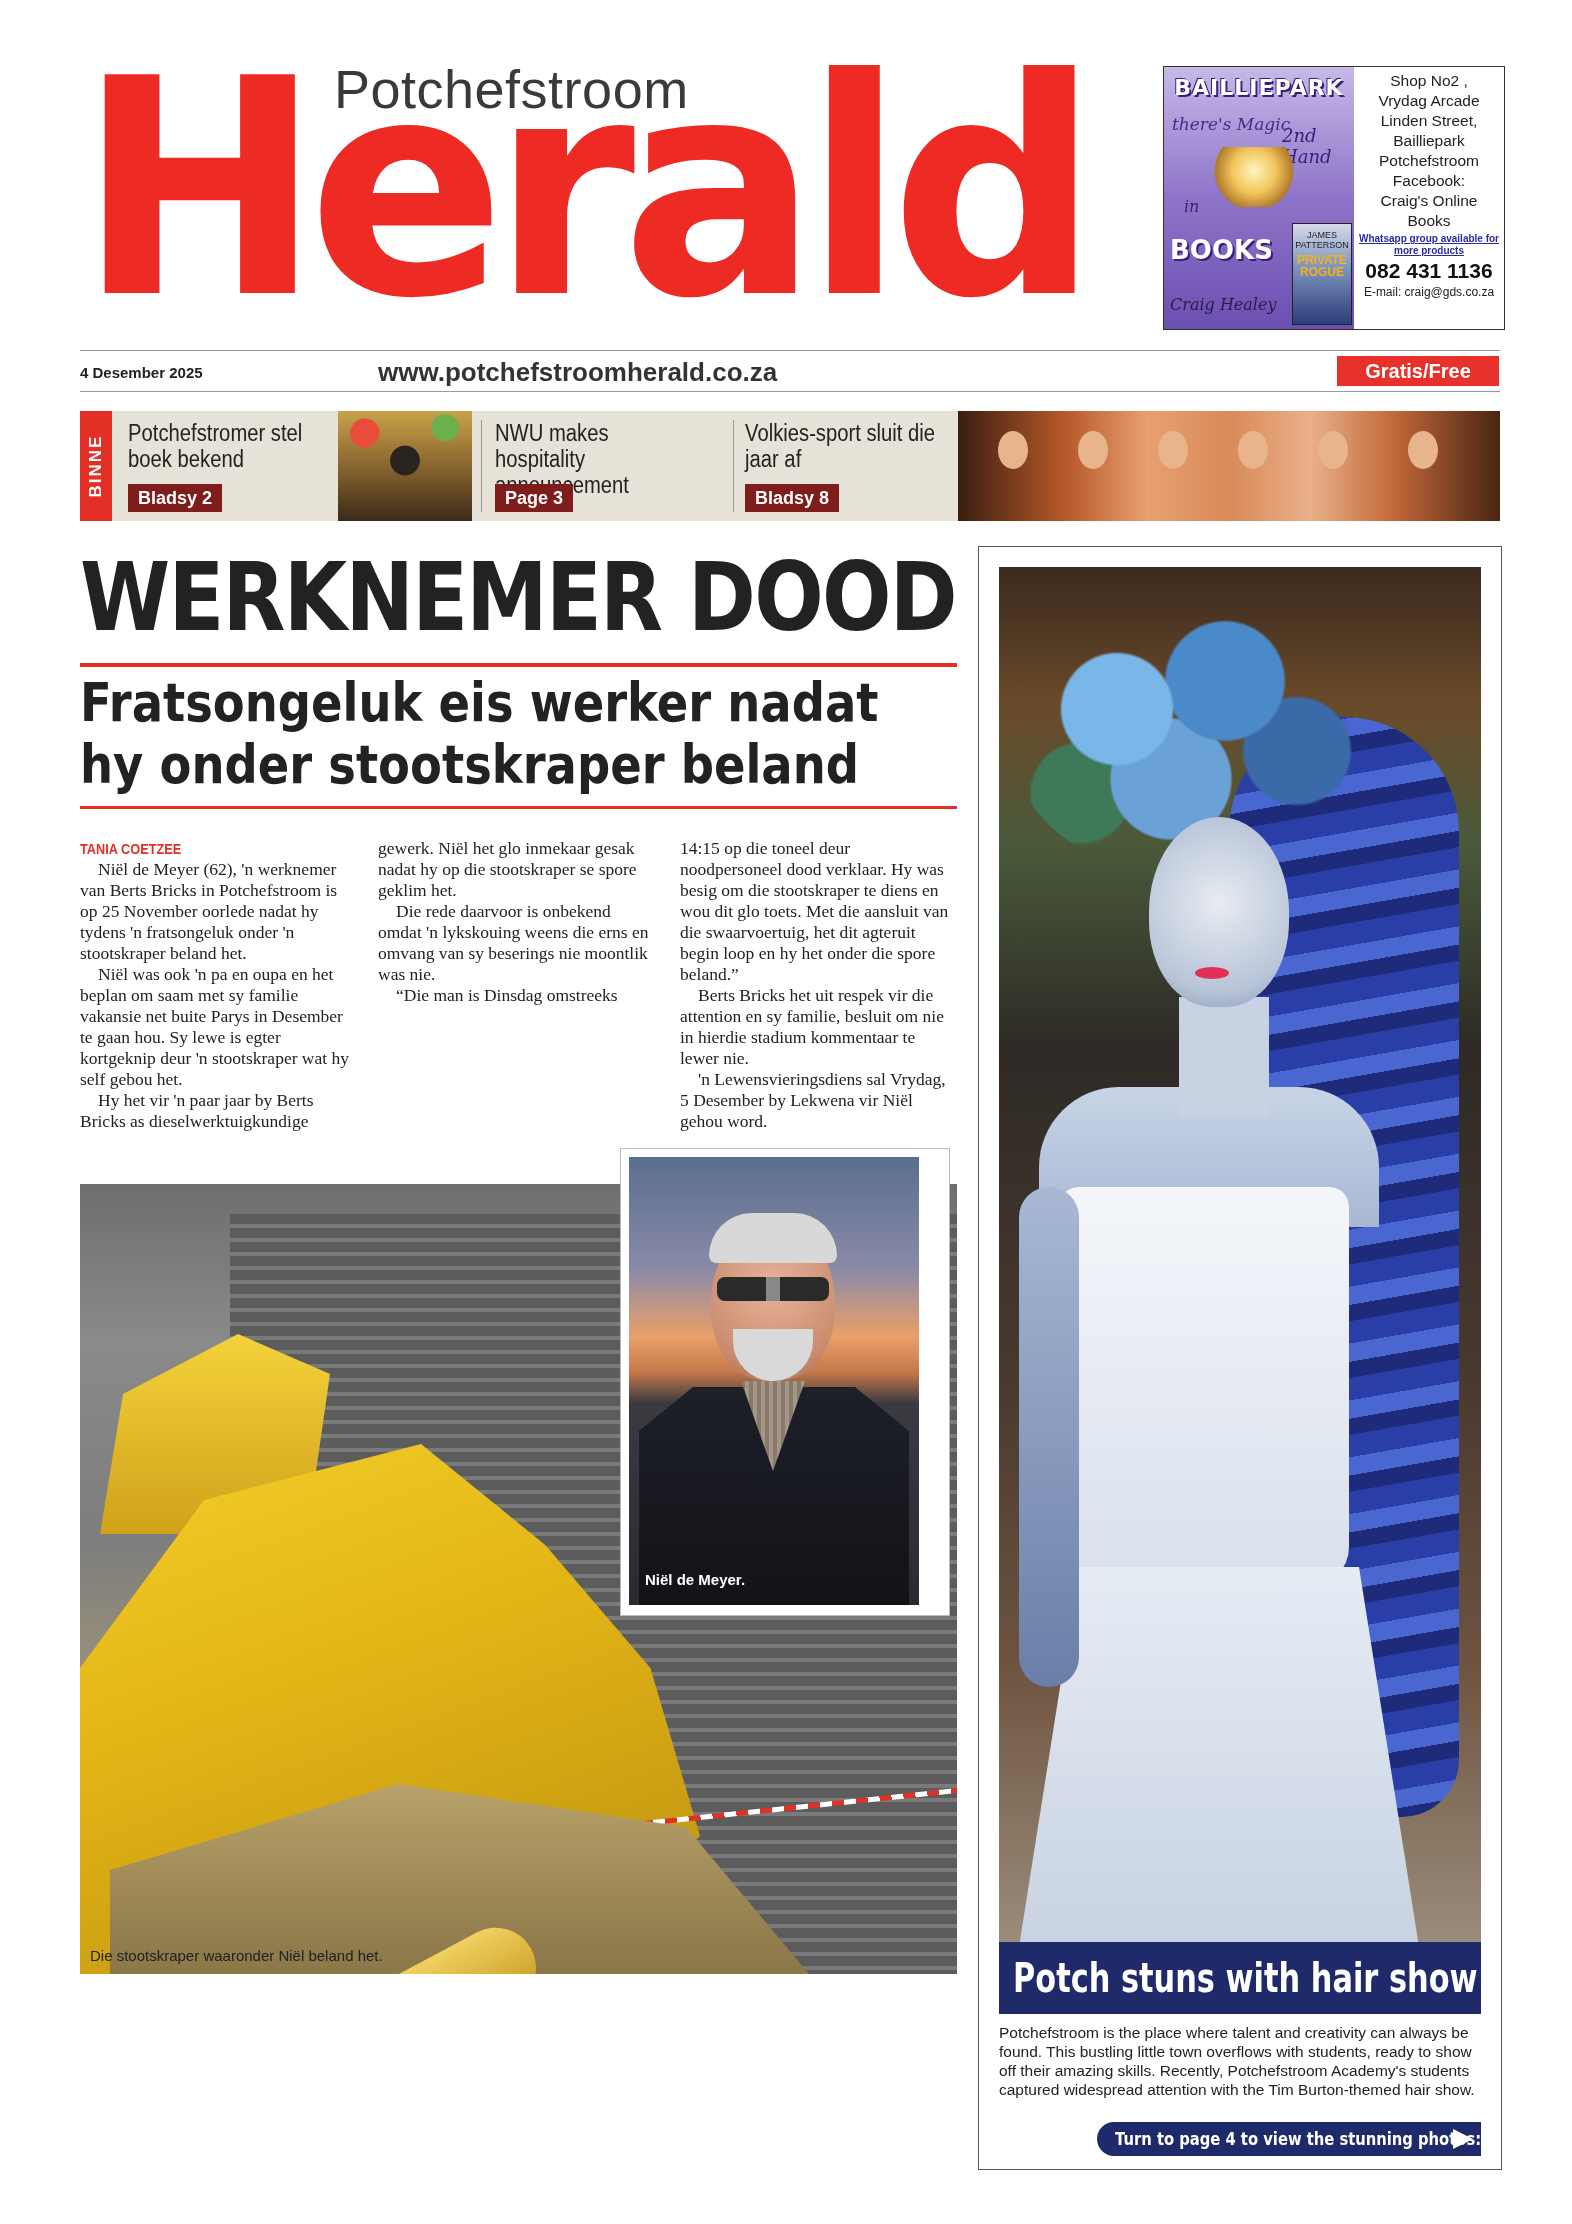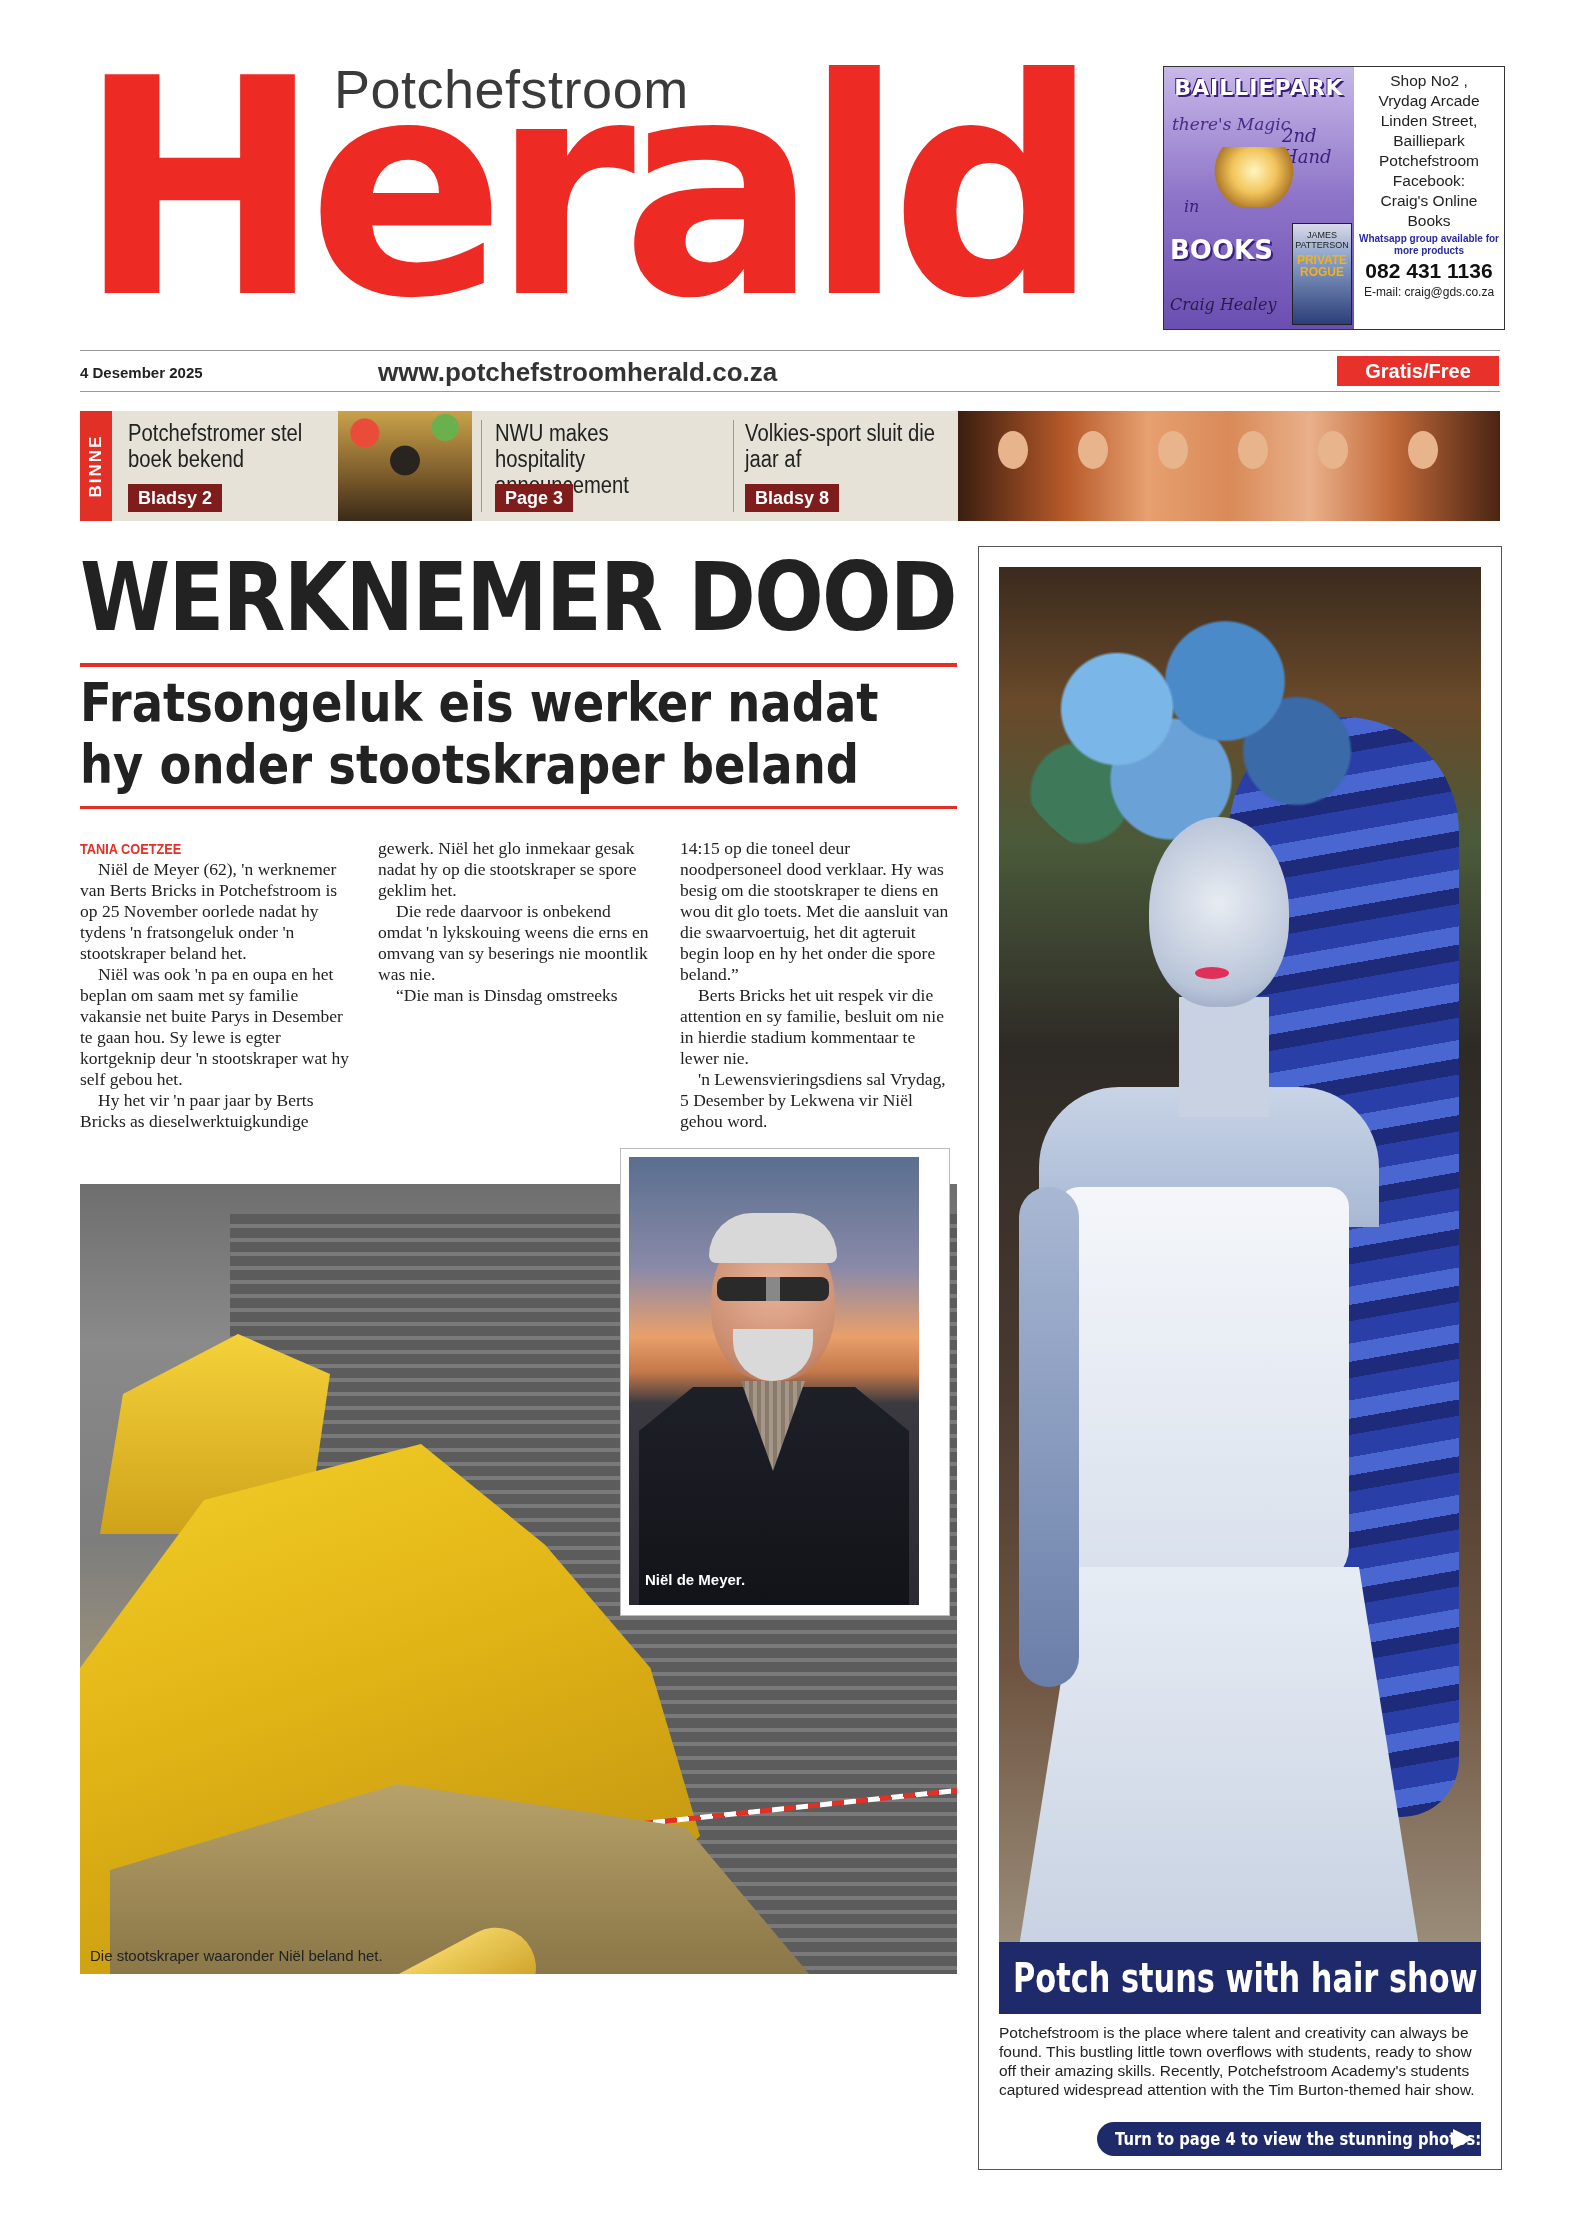--- a/index.html
+++ b/index.html
@@ -17,21 +17,21 @@
   .ad-magic { position: absolute; left: 8px; top: 48px; font-family: "DejaVu Serif", serif; font-style: italic; font-size: 17px; color: #4a2a8a; line-height: 18px; }
   .ad-2nd { position: absolute; left: 118px; top: 58px; font-family: "DejaVu Serif", serif; font-style: italic; font-size: 18px; color: #3a1f7a; }
   .ad-book { position: absolute; left: 48px; top: 80px; width: 84px; height: 60px; background: radial-gradient(circle at 50% 40%, #fff6c0 0%, #f2c45a 40%, #b07a2a 70%, transparent 72%); }
   .ad-books { position: absolute; left: 6px; top: 168px; font-family: "DejaVu Sans", sans-serif; font-weight: bold; font-size: 26px; color: #fff; text-shadow: 2px 2px 0 #3a1f7a; }
   .ad-in { position: absolute; left: 20px; top: 130px; font-family: "DejaVu Serif", serif; font-style: italic; font-size: 16px; color: #3a1f7a; }
   .ad-sign { position: absolute; left: 6px; top: 228px; font-family: "DejaVu Serif", serif; font-style: italic; font-size: 16px; color: #2a1a4a; }
   .ad-cover { position: absolute; left: 128px; top: 156px; width: 58px; height: 100px; background: linear-gradient(180deg, #d9d9e8 0%, #8aa0c8 35%, #2c3e78 100%); border: 1px solid #222; }
   .ad-cover-t1 { position: absolute; left: 2px; top: 6px; width: 54px; text-align: center; font-family: "Liberation Sans", sans-serif; font-size: 9px; color: #222; line-height: 10px; }
   .ad-cover-t2 { position: absolute; left: 2px; top: 30px; width: 54px; text-align: center; font-family: "Liberation Sans", sans-serif; font-weight: bold; font-size: 12px; color: #f2b21a; line-height: 12px; }
   .ad-info { flex: 1; padding: 4px 4px 0 4px; text-align: center; font-family: "Liberation Sans", sans-serif; font-size: 15.5px; line-height: 20px; color: #222; }
-  .ad-wa { font-size: 10px; color: #2a2aa0; line-height: 12px; font-weight: bold; margin-top: 2px; }
+  .ad-wa { font-size: 10px; color: #2a2aa0; line-height: 12px; font-weight: bold; margin-top: 2px; text-decoration: underline; }
   .ad-phone { font-size: 21px; font-weight: bold; line-height: 28px; color: #111; }
   .ad-email { font-size: 12px; line-height: 14px; }
 
   
   .rule-top { left: 80px; top: 350px; width: 1420px; height: 1px; background: #9a9a9a; }
   .rule-bot { left: 80px; top: 391px; width: 1420px; height: 1px; background: #9a9a9a; }
   .date { left: 80px; top: 364px; font-family: "Liberation Sans", sans-serif; font-weight: bold; font-size: 15px; color: #222; }
   .url { left: 378px; top: 357px; font-family: "Liberation Sans", sans-serif; font-weight: bold; font-size: 26px; color: #333; }
   .free { left: 1337px; top: 356px; width: 162px; height: 30px; background: #e8312a; color: #fff; font-family: "Liberation Sans", sans-serif; font-weight: bold; font-size: 20px; line-height: 30px; text-align: center; }
 

